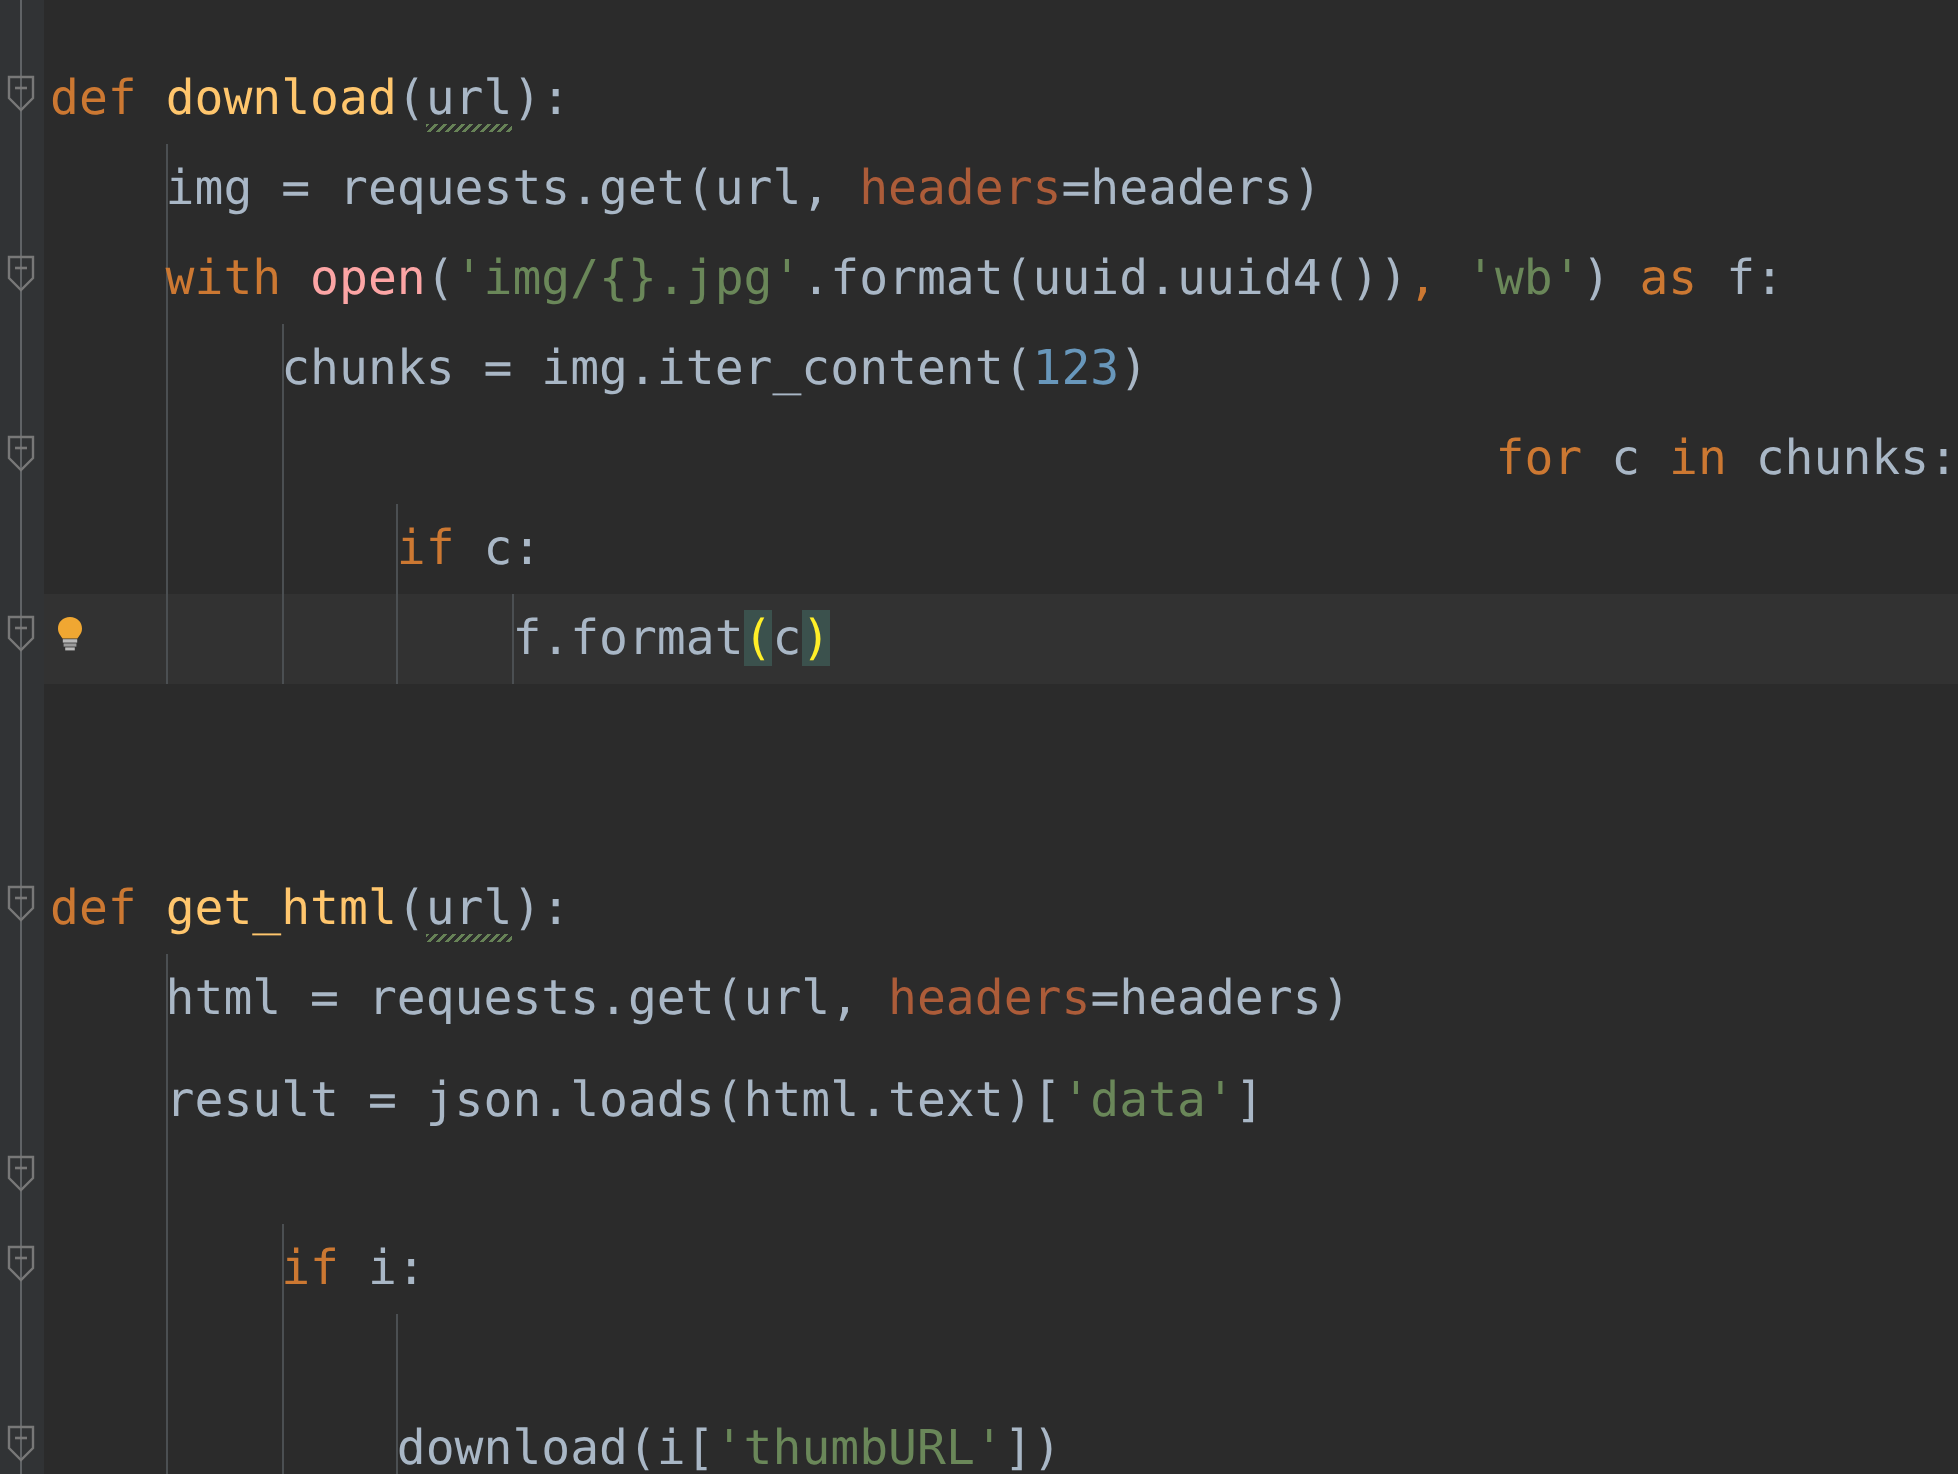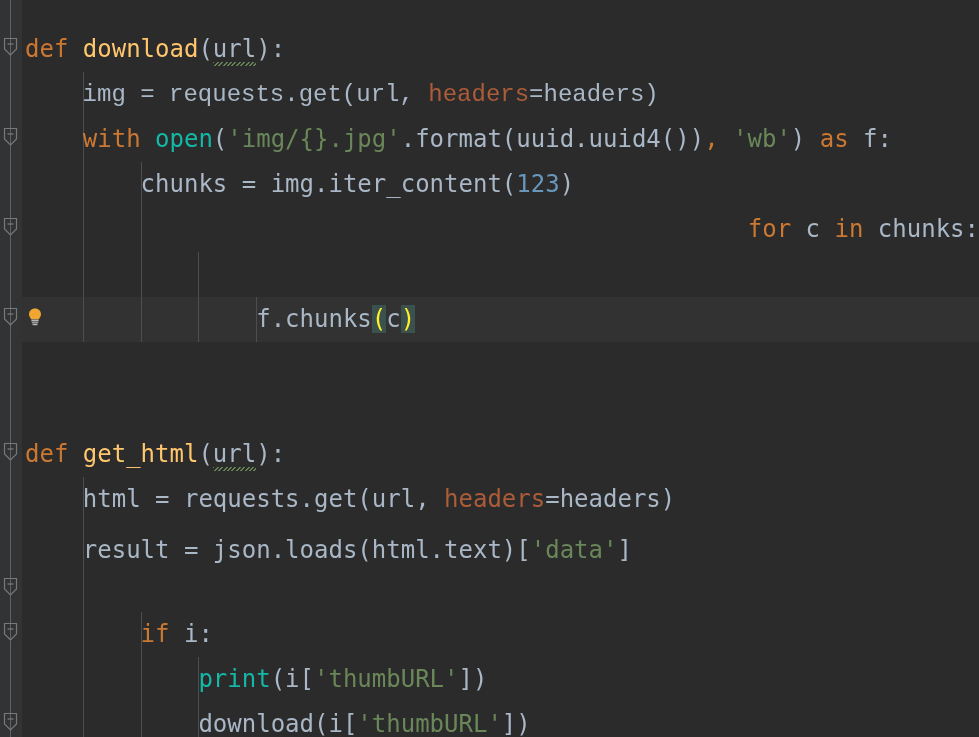--- a/index.html
+++ b/index.html
@@ -97,21 +97,21 @@
     z-index: 2;
     padding-left: 3px;
   }
 
   
   .kw   { color: #cc7832; }
   .fn   { color: #ffc66d; }
   .id   { color: #a9b7c6; }
   .str  { color: #6a8759; }
   .num  { color: #6897bb; }
-  .bi   { color: #14b8a6; }
+  .bi   { color: #fca5a5; }
   .kwarg{ color: #ac5c39; }
   .punc { color: #a9b7c6; }
   .comma{ color: #cc7832; }
   .param{ color: #a9b7c6; }
 
   .squiggle {
     position: relative;
     display: inline-block;
     text-decoration: none;
   }
@@ -147,32 +147,32 @@
       <div class="indent-guide" style="left: 140.6px; top: 162px; height: 180px;"></div>
       <div class="indent-guide" style="left: 198.4px; top: 252px; height: 90px;"></div>
       <div class="indent-guide" style="left: 256.2px; top: 297px; height: 45px;"></div>
       <div class="indent-guide" style="left: 82.8px; top: 477px; height: 260px;"></div>
       <div class="indent-guide" style="left: 140.6px; top: 612px; height: 125px;"></div>
       <div class="indent-guide" style="left: 198.4px; top: 657px; height: 80px;"></div>
     </div>
 
   <div class="code-area" id="code-area">
       <div class="code-line" style="top: 27px;"><span class="kw">def</span><span class="punc"> </span><span class="fn">download</span><span class="punc">(</span><span class="param squiggle">url</span><span class="punc">):</span></div>
-      <div class="code-line" style="top: 72px; font-family: Liberation Mono, monospace;"><span class="id">    img = requests.get(url, </span><span class="kwarg">headers</span><span class="id">=headers)</span></div>
+      <div class="code-line" style="top: 72px;"><span class="id">    img = requests.get(url, </span><span class="kwarg">headers</span><span class="id">=headers)</span></div>
       <div class="code-line" style="top: 117px;"><span class="id">    </span><span class="kw">with</span><span class="id"> </span><span class="bi">open</span><span class="id">(</span><span class="str">'img/{}.jpg'</span><span class="id">.format(uuid.uuid4())</span><span class="comma">,</span><span class="id"> </span><span class="str">'wb'</span><span class="id">) </span><span class="kw">as</span><span class="id"> f:</span></div>
       <div class="code-line" style="top: 162px;"><span class="id">        chunks = img.iter_content(</span><span class="num">123</span><span class="id">)</span></div>
       <div class="code-line" style="top: 207px; text-align: right;"><span class="id">        </span><span class="kw">for</span><span class="id"> c </span><span class="kw">in</span><span class="id"> chunks:</span></div>
-      <div class="code-line" style="top: 297px;"><span class="id">                f.chunks</span><span class="brace-hl">(</span><span class="brace-mid">c</span><span class="brace-hl">)</span></div>
+      <div class="code-line" style="top: 252px;"><span class="id">            </span><span class="kw">if</span><span class="id"> c:</span></div>
+      <div class="code-line" style="top: 297px;"><span class="id">                f.format</span><span class="brace-hl">(</span><span class="brace-mid">c</span><span class="brace-hl">)</span></div>
       <div class="code-line" style="top: 342px;"></div>
       <div class="code-line" style="top: 387px;"></div>
       <div class="code-line" style="top: 432px;"><span class="kw">def</span><span class="punc"> </span><span class="fn">get_html</span><span class="punc">(</span><span class="param squiggle">url</span><span class="punc">):</span></div>
       <div class="code-line" style="top: 477px;"><span class="id">    html = requests.get(url, </span><span class="kwarg">headers</span><span class="id">=headers)</span></div>
       <div class="code-line" style="top: 528px;"><span class="id">    result = json.loads(html.text)[</span><span class="str">'data'</span><span class="id">]</span></div>
       <div class="code-line" style="top: 612px;"><span class="id">        </span><span class="kw">if</span><span class="id"> i:</span></div>
-      <div class="code-line" style="top: 657px;"><span class="id">            </span><span class="bi">print</span><span class="id">(i[</span><span class="str">'thumbURL'</span><span class="id">])</span></div>
       <div class="code-line" style="top: 702px;"><span class="id">            download(i[</span><span class="str">'thumbURL'</span><span class="id">])</span></div>
     </div>
 
   <div class="gutter">
     <div class="gutter-spine"></div>
   </div>
   <div id="fold-markers">
       <div class="fold-marker" style="top: 36px;">
         <svg width="19" height="22" viewBox="0 0 19 22">
           <path d="M3.5 2.5 L15.5 2.5 L15.5 13 L9.5 19 L3.5 13 Z" fill="none" stroke="#787878" stroke-width="1.2"></path>

